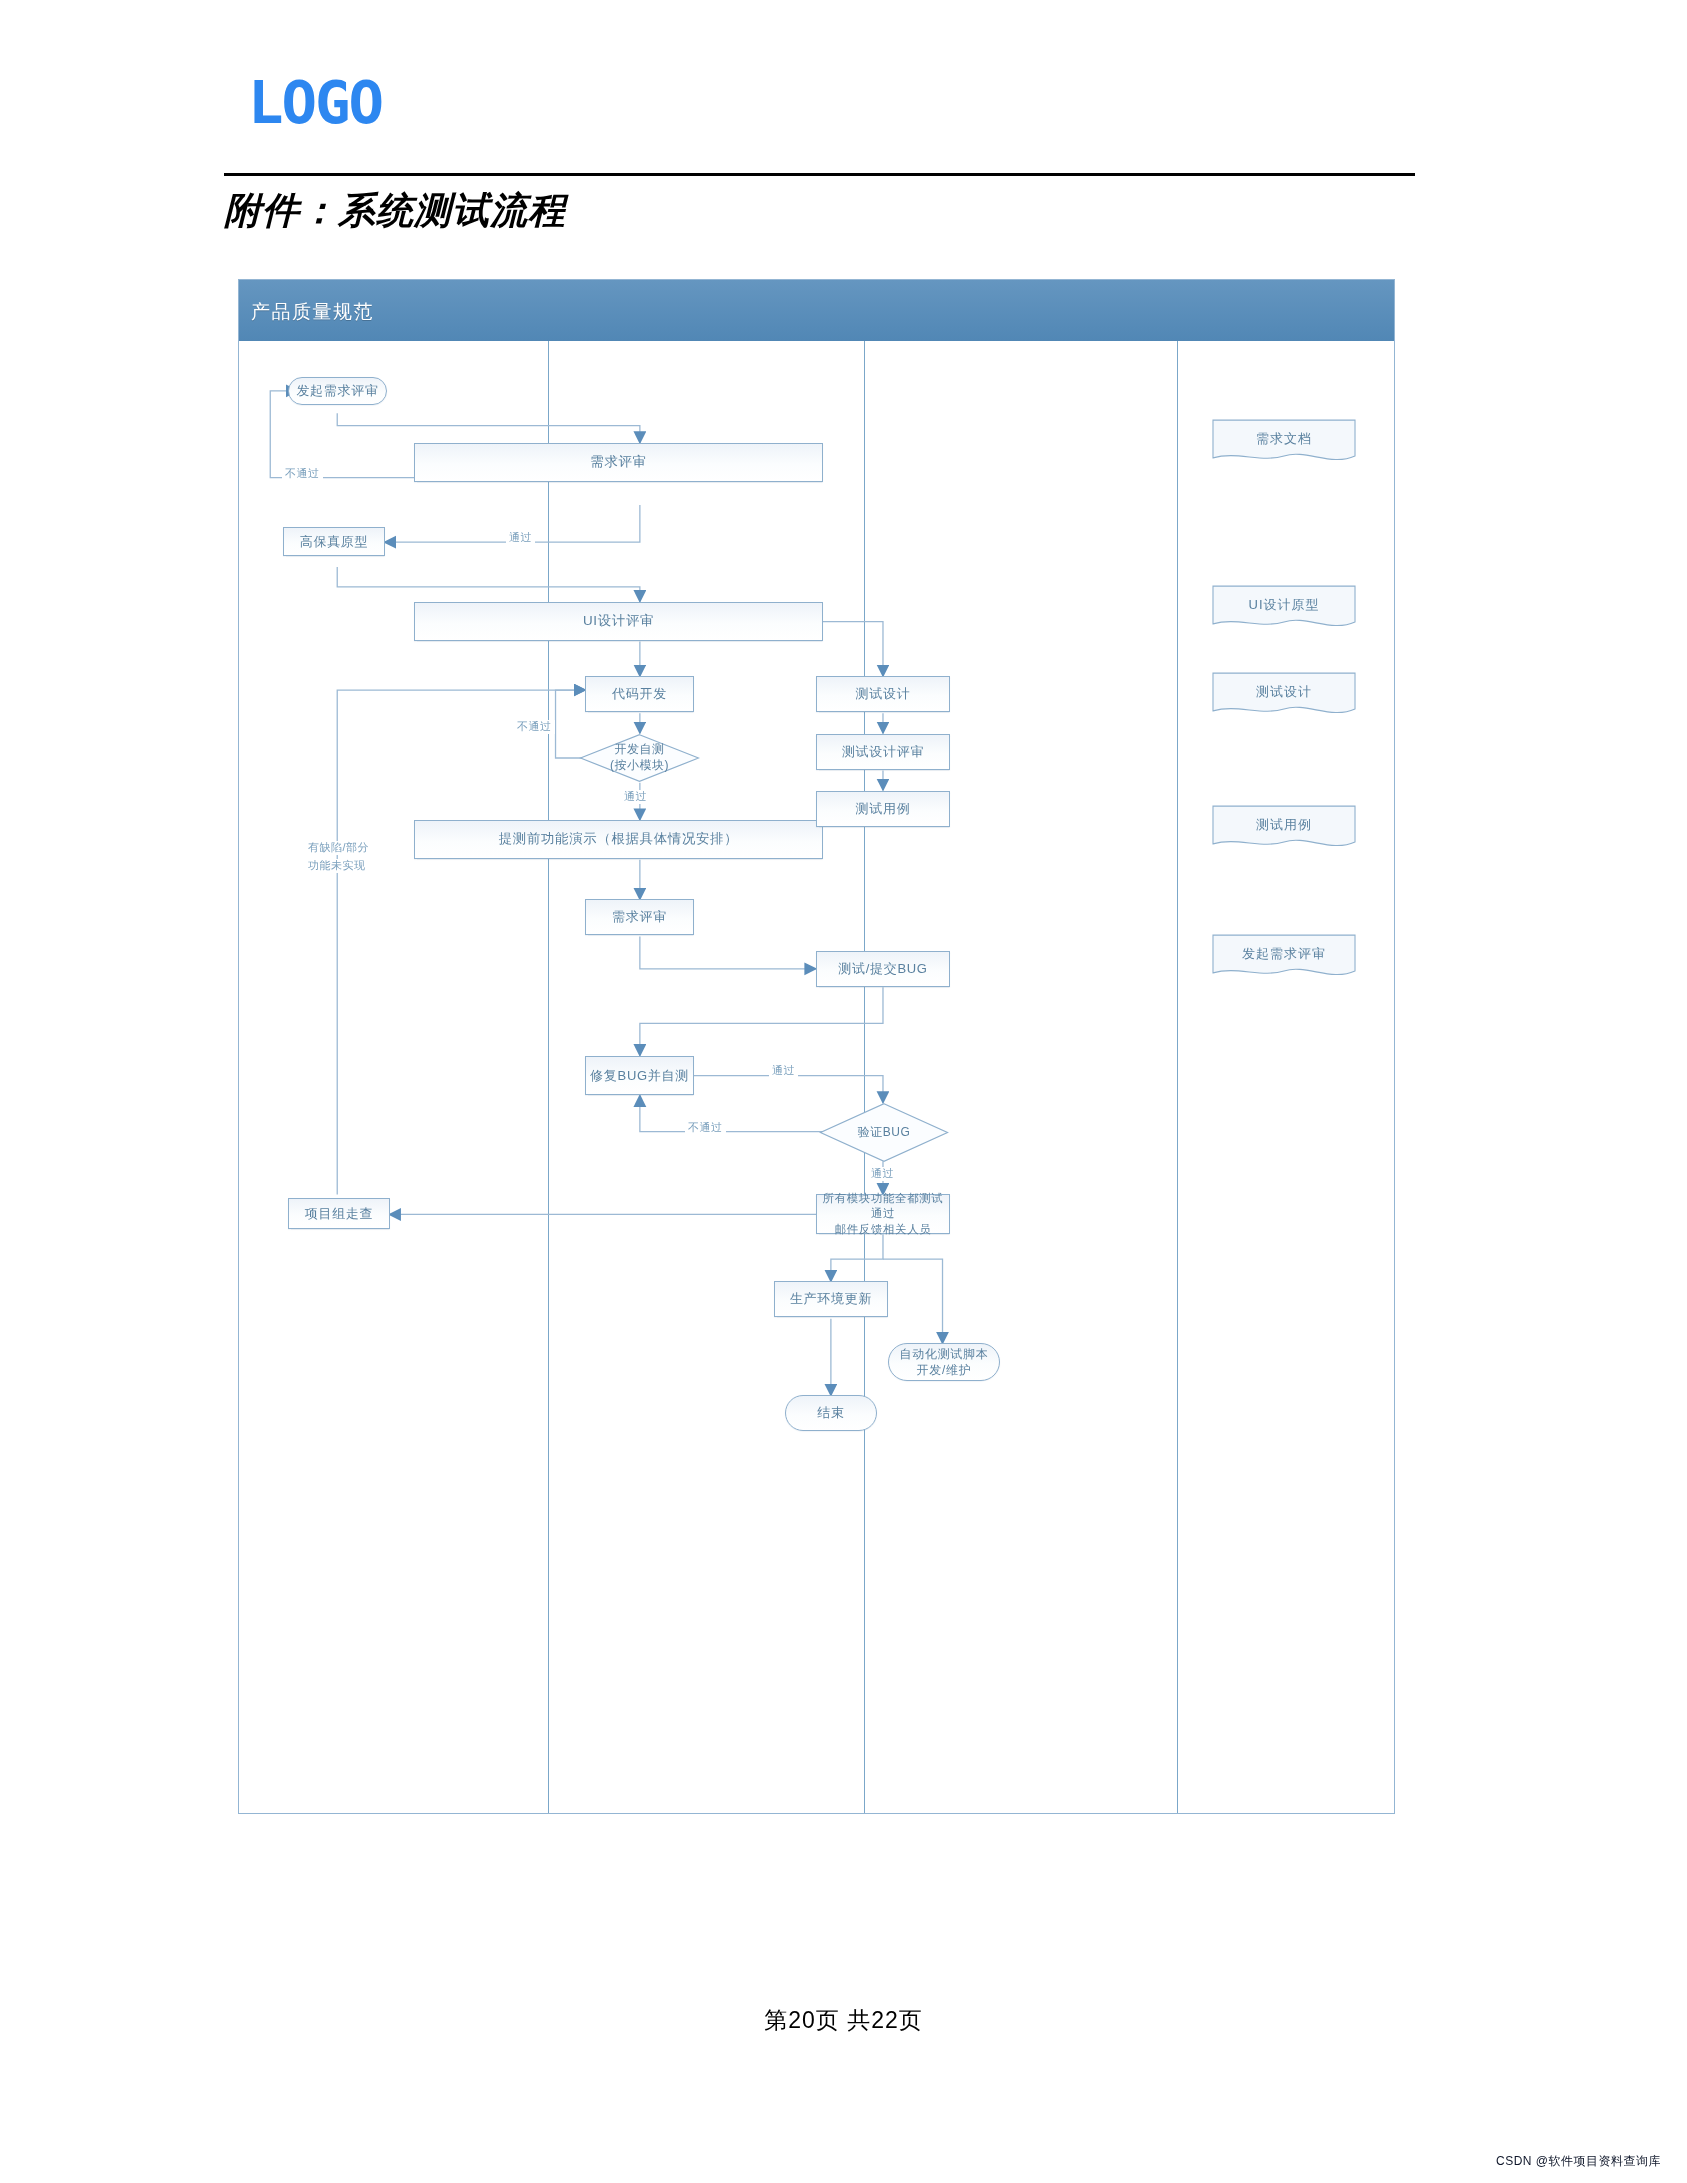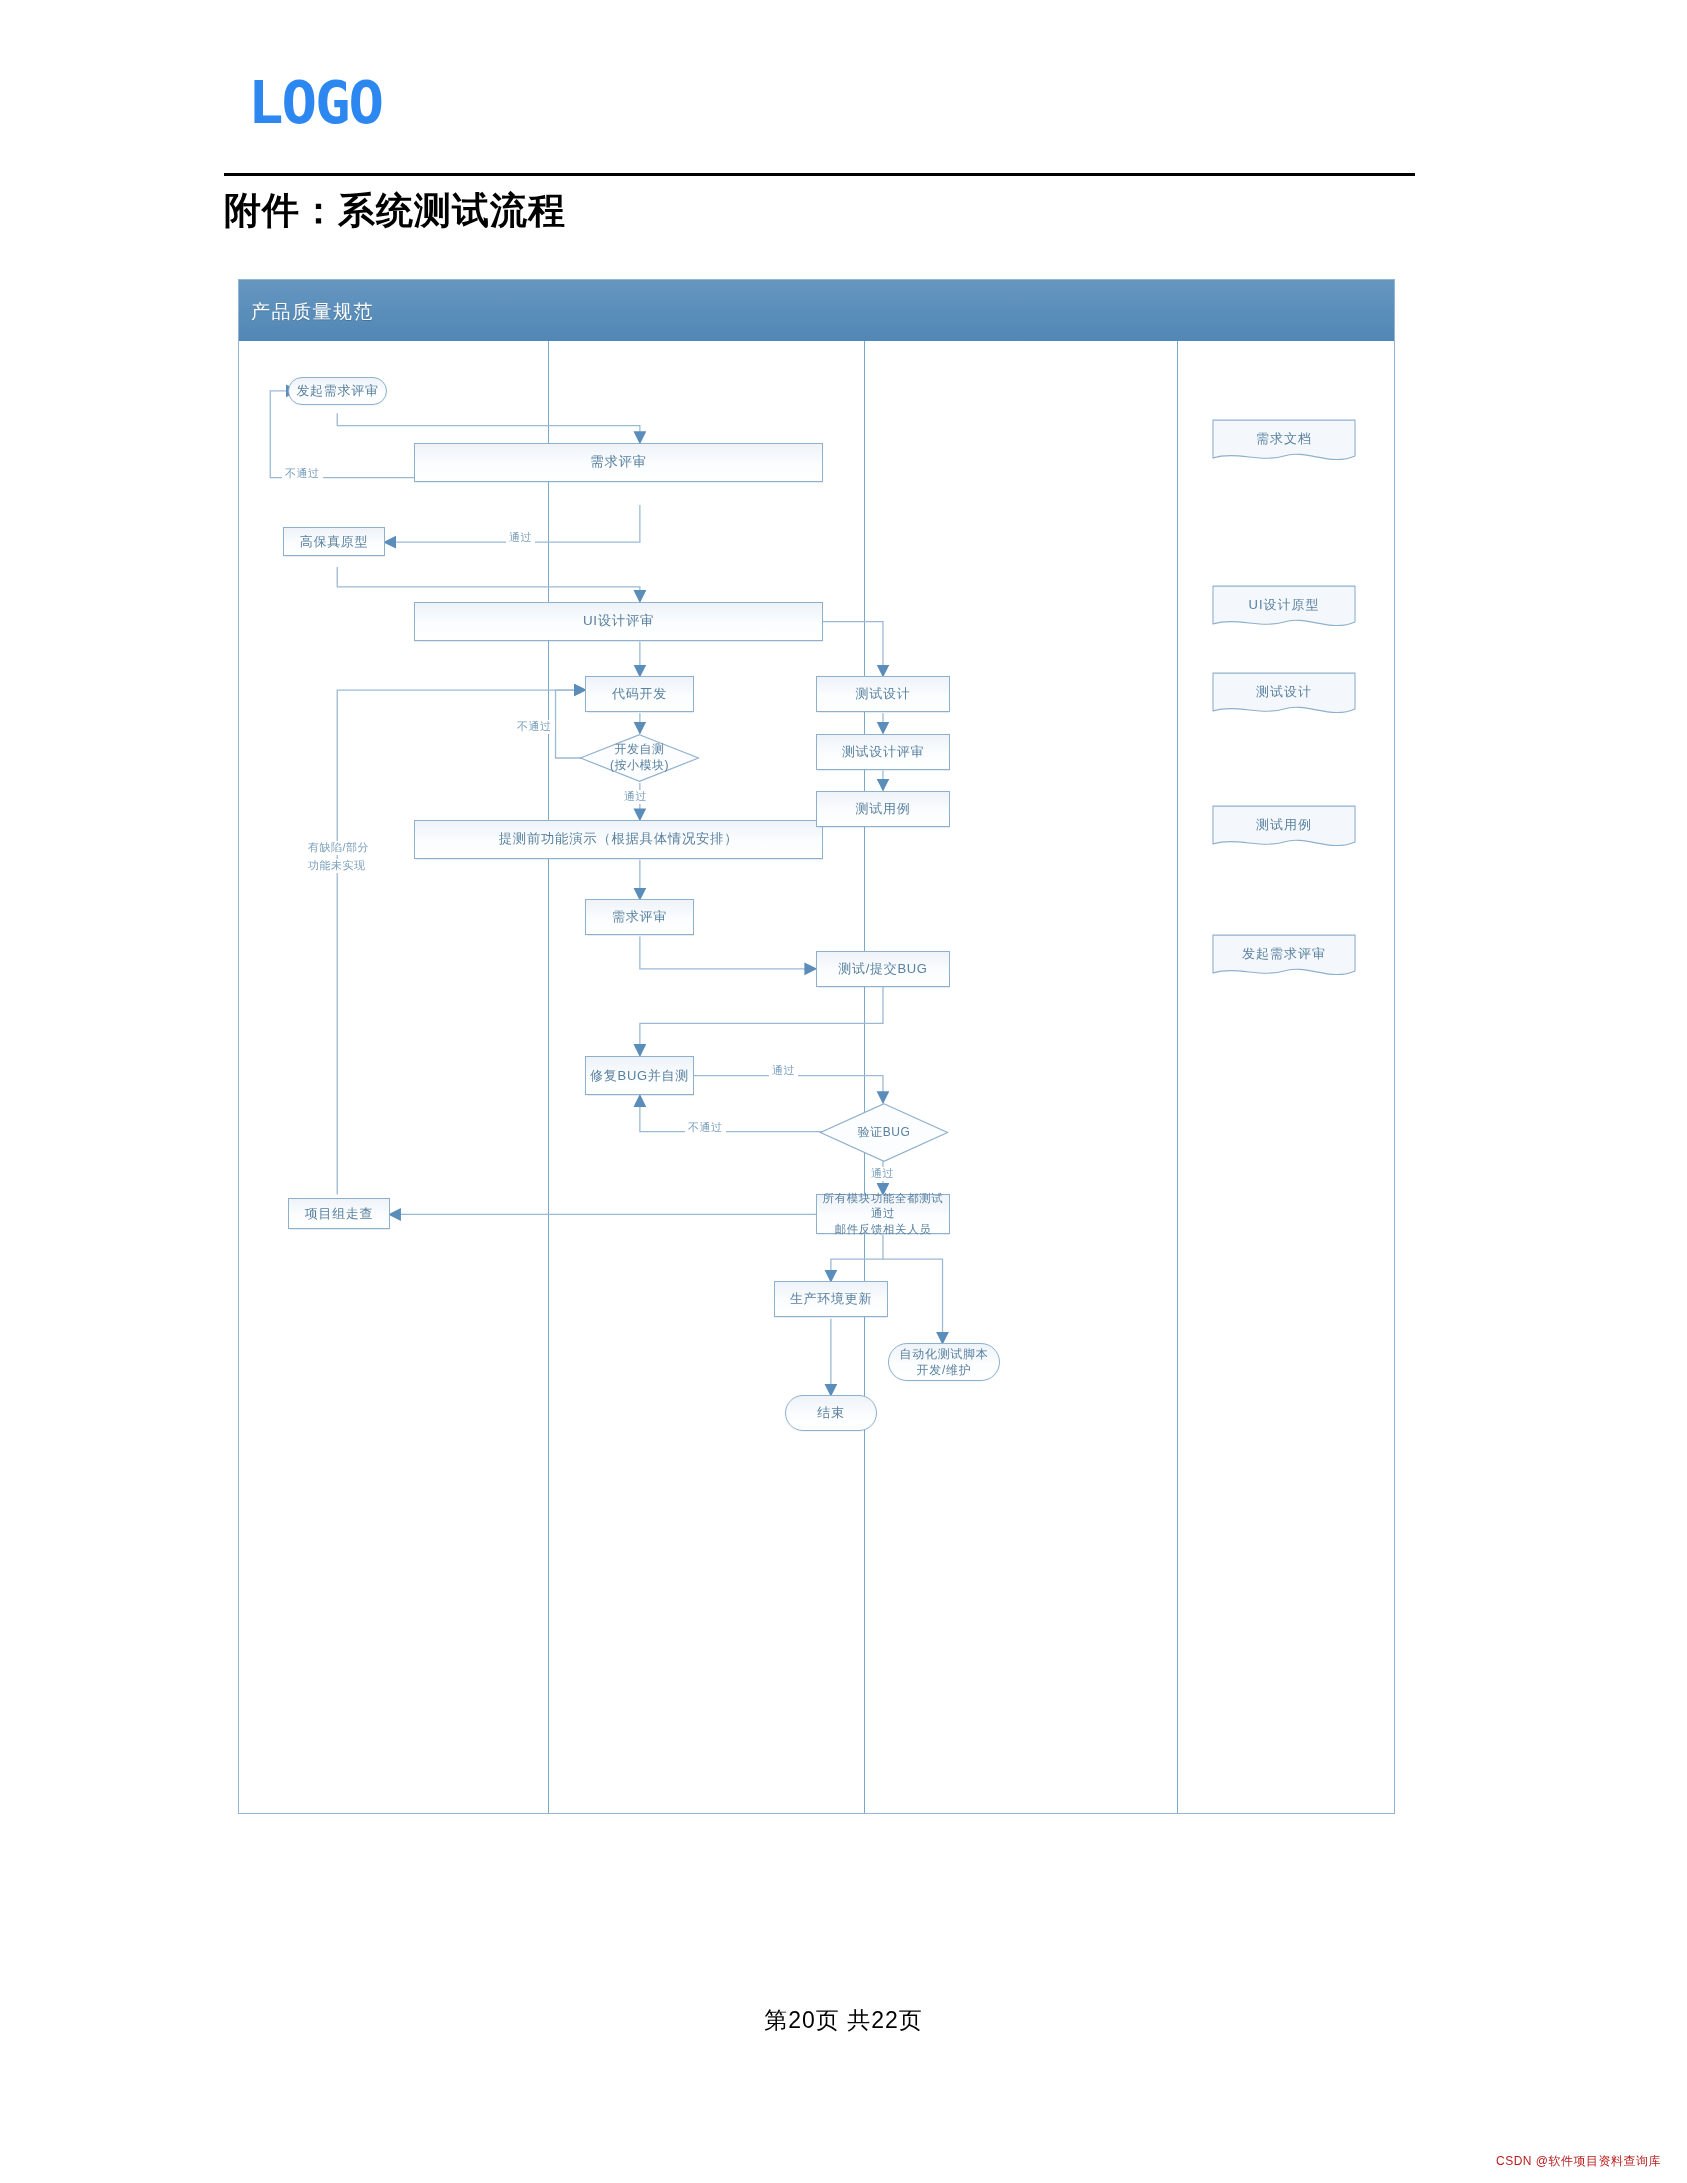--- a/index.html
+++ b/index.html
@@ -19,21 +19,21 @@
     font-weight:bold;font-size:59px;letter-spacing:-2px;
     color:#2d87f0;line-height:1;
   }
   #header-rule{
     position:absolute;left:224px;top:173px;width:1191px;height:3px;
     background:#000000;
   }
   #page-title{
     position:absolute;left:224px;top:186px;
     font-size:37px;font-weight:bold;color:#000000;
-    letter-spacing:1px;white-space:nowrap;
+    letter-spacing:1px;white-space:nowrap;font-style:italic;
   }
 
   
   #flow-wrap{
     position:absolute;left:238px;top:279px;width:1157px;height:1535px;
   }
   #flow-border{
     position:absolute;left:0;top:0;width:1157px;height:1535px;
     border:1px solid #93b5d3;box-sizing:border-box;
     background:#ffffff;
@@ -110,21 +110,21 @@
 
   
   #footer{
     position:absolute;left:0;top:2005px;width:1687px;
     text-align:center;
     font-family:Liberation Sans, sans-serif;
     font-size:23px;color:#000000;letter-spacing:1px;
   }
   #watermark{
     position:absolute;right:26px;top:2153px;
-    font-size:12px;color:#b91c1c;letter-spacing:0.5px;white-space:nowrap;
+    font-size:12px;color:#0f172a;letter-spacing:0.5px;white-space:nowrap;
   }
 </style>
 </head>
 <body>
 
 <div id="doc-header">
   <div id="logo">LOGO</div>
   <div id="header-rule"></div>
   <div id="page-title">附件：系统测试流程</div>
 </div>

